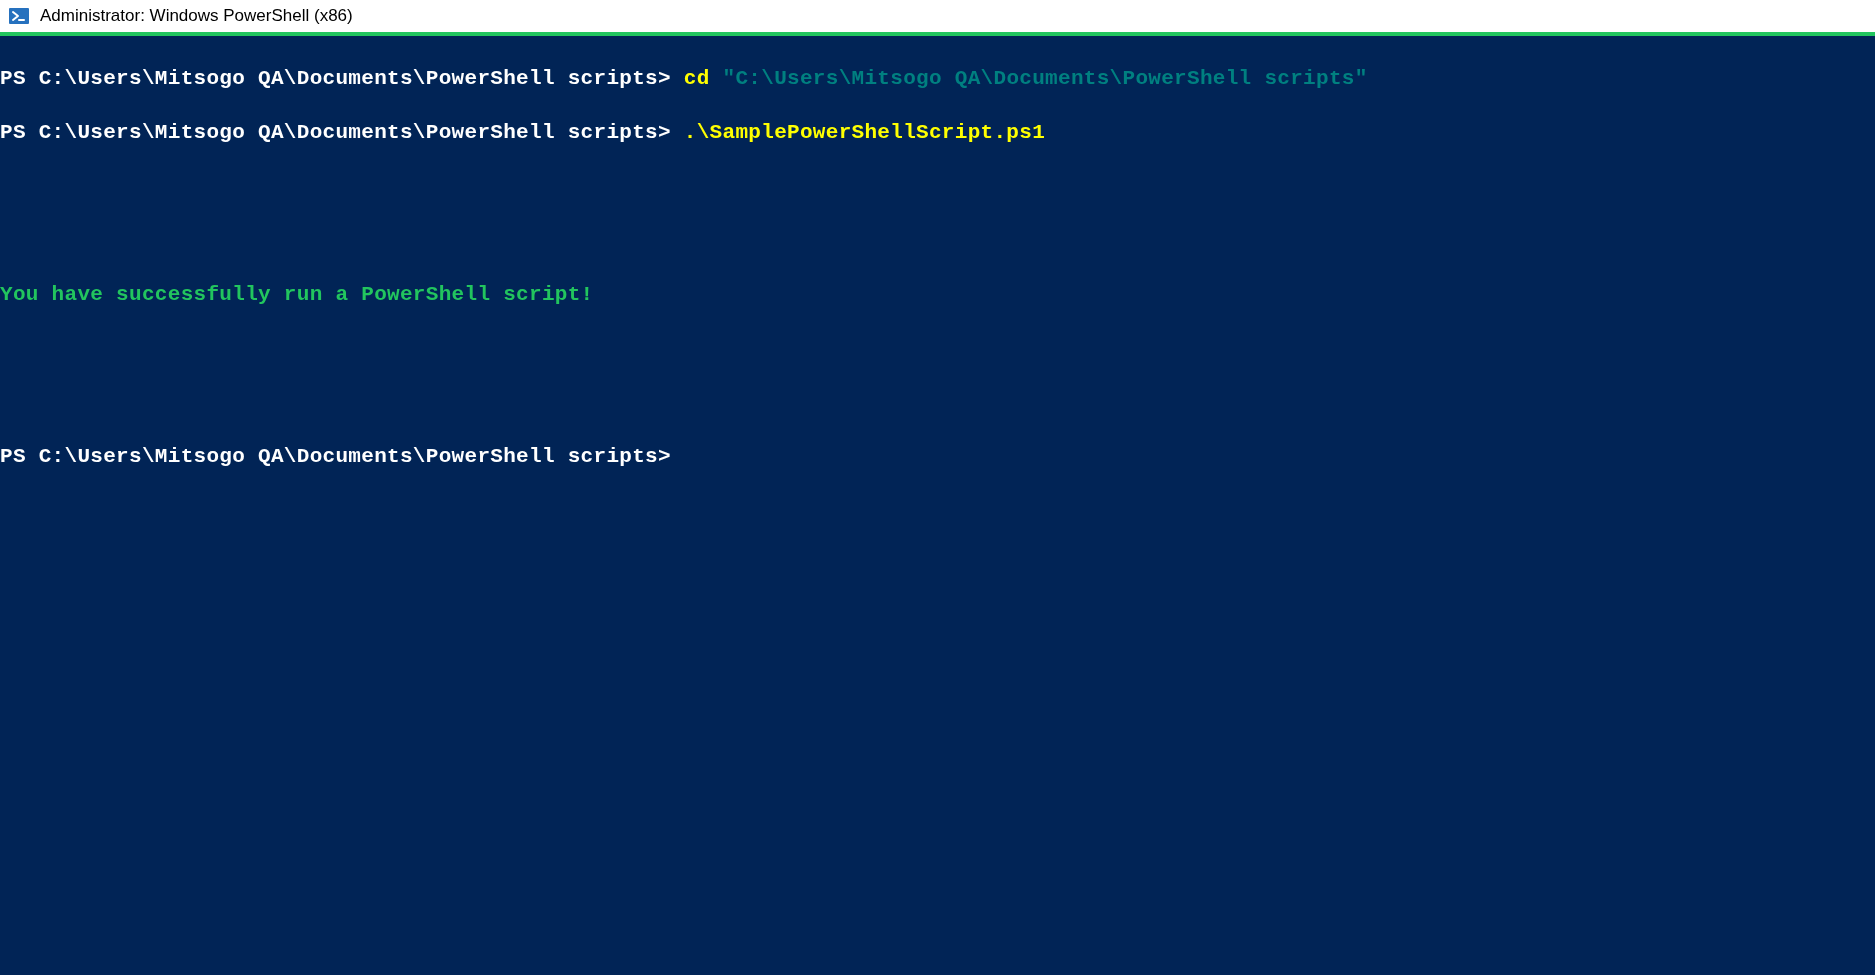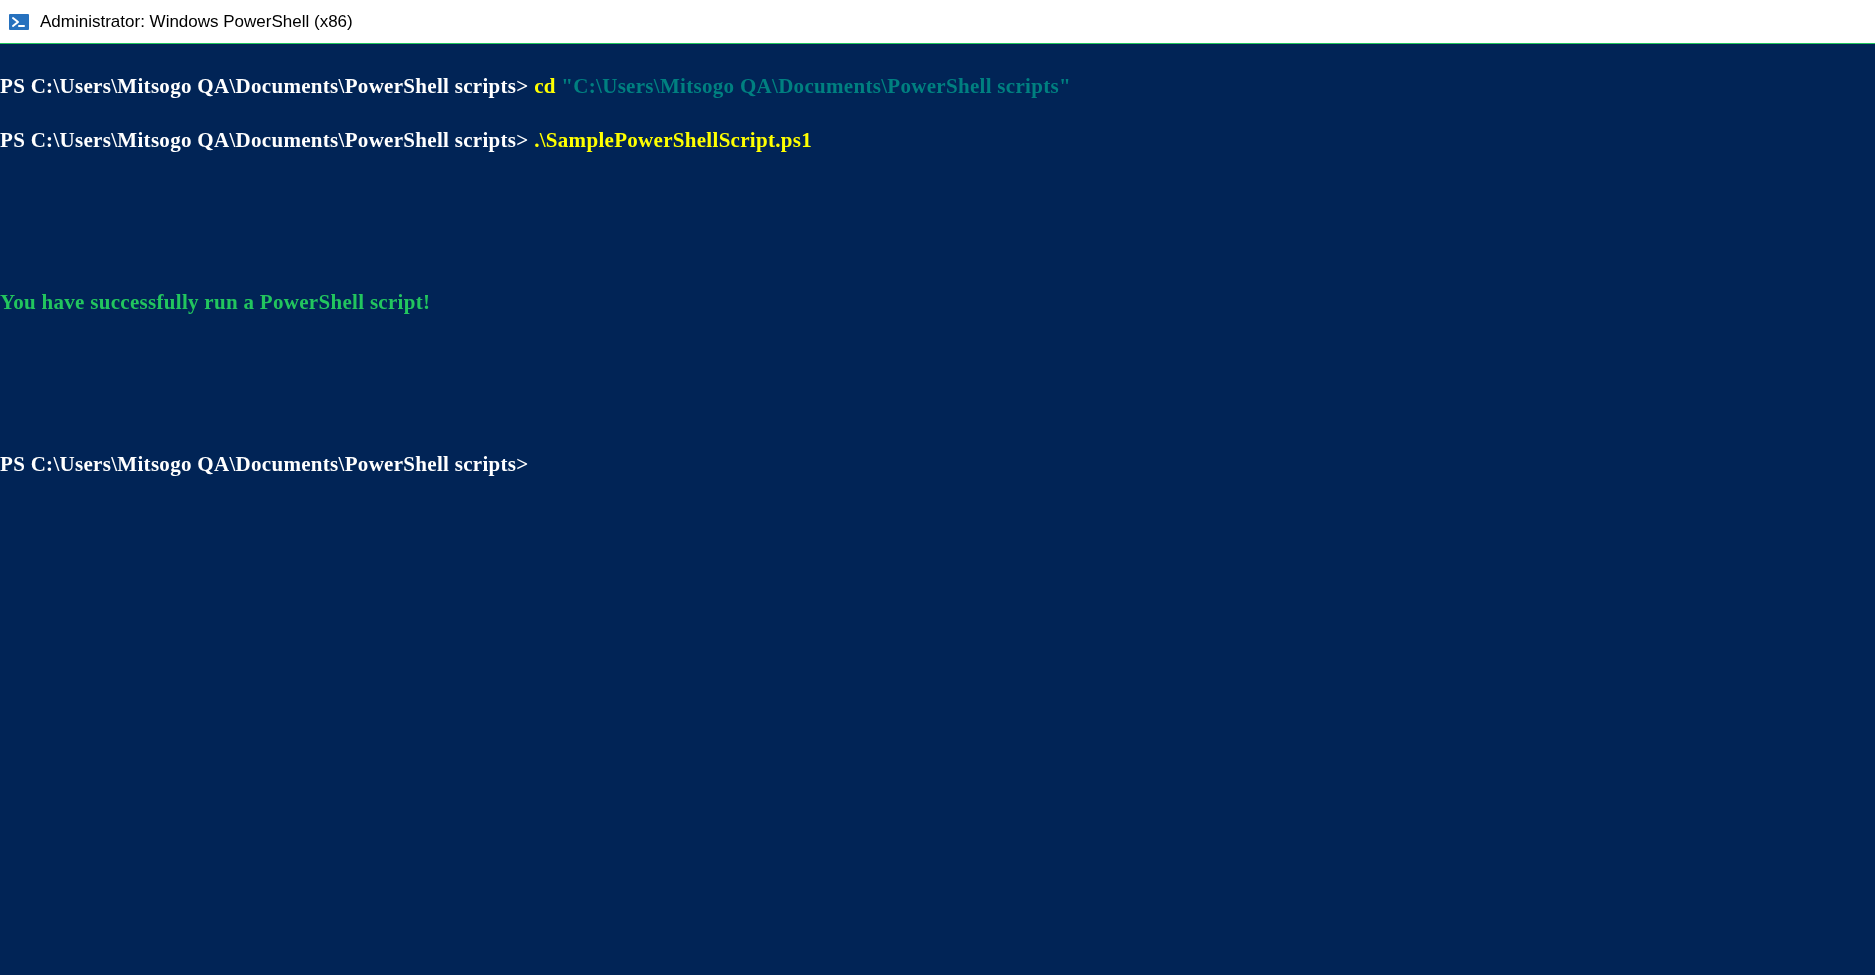--- a/index.html
+++ b/index.html
@@ -8,47 +8,47 @@
       box-sizing: border-box;
     }
     body {
       width: 1875px;
       height: 975px;
       background: #ffffff;
       font-family: "Segoe UI", Tahoma, sans-serif;
       overflow: hidden;
     }
     .titlebar {
-      height: 44px;
+      height: 36px;
       background: #ffffff;
       display: flex;
       align-items: center;
       padding: 0 8px;
-      border-bottom: 1px solid #22c55e;
+      border-bottom: 4px solid #22c55e;
       text-align: right;
     }
     .titlebar-icon {
       width: 22px;
       height: 22px;
       margin-right: 10px;
       display: flex;
       align-items: center;
       justify-content: center;
     }
     .titlebar-title {
       font-size: 17px;
       color: #000000;
       font-weight: 400;
     }
     .terminal {
       width: 100%;
       height: calc(100% - 36px);
       background: #012456;
       padding: 2px 0 0 0;
-      font-family: Liberation Serif, serif;
+      font-family: Liberation Mono, monospace;
       font-size: 21px;
       line-height: 27px;
       letter-spacing: 0.3px;
       font-weight: bold;
       color: #ffffff;
       white-space: pre;
       overflow: hidden;
     }
     .line {
       display: block;

